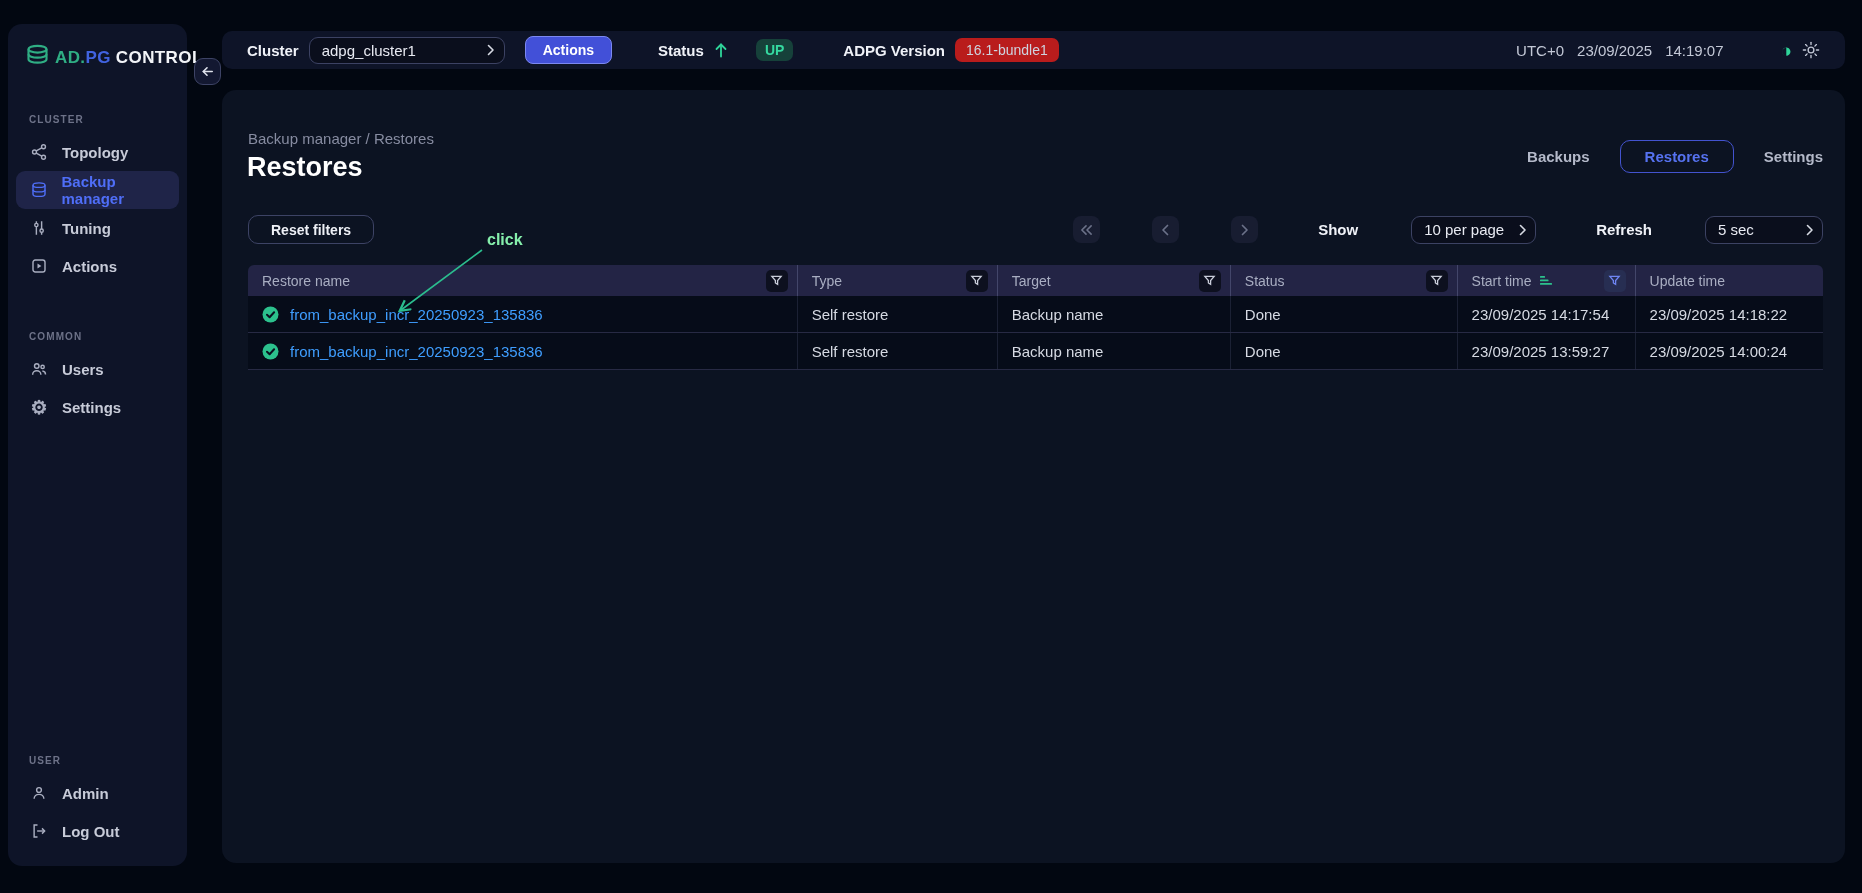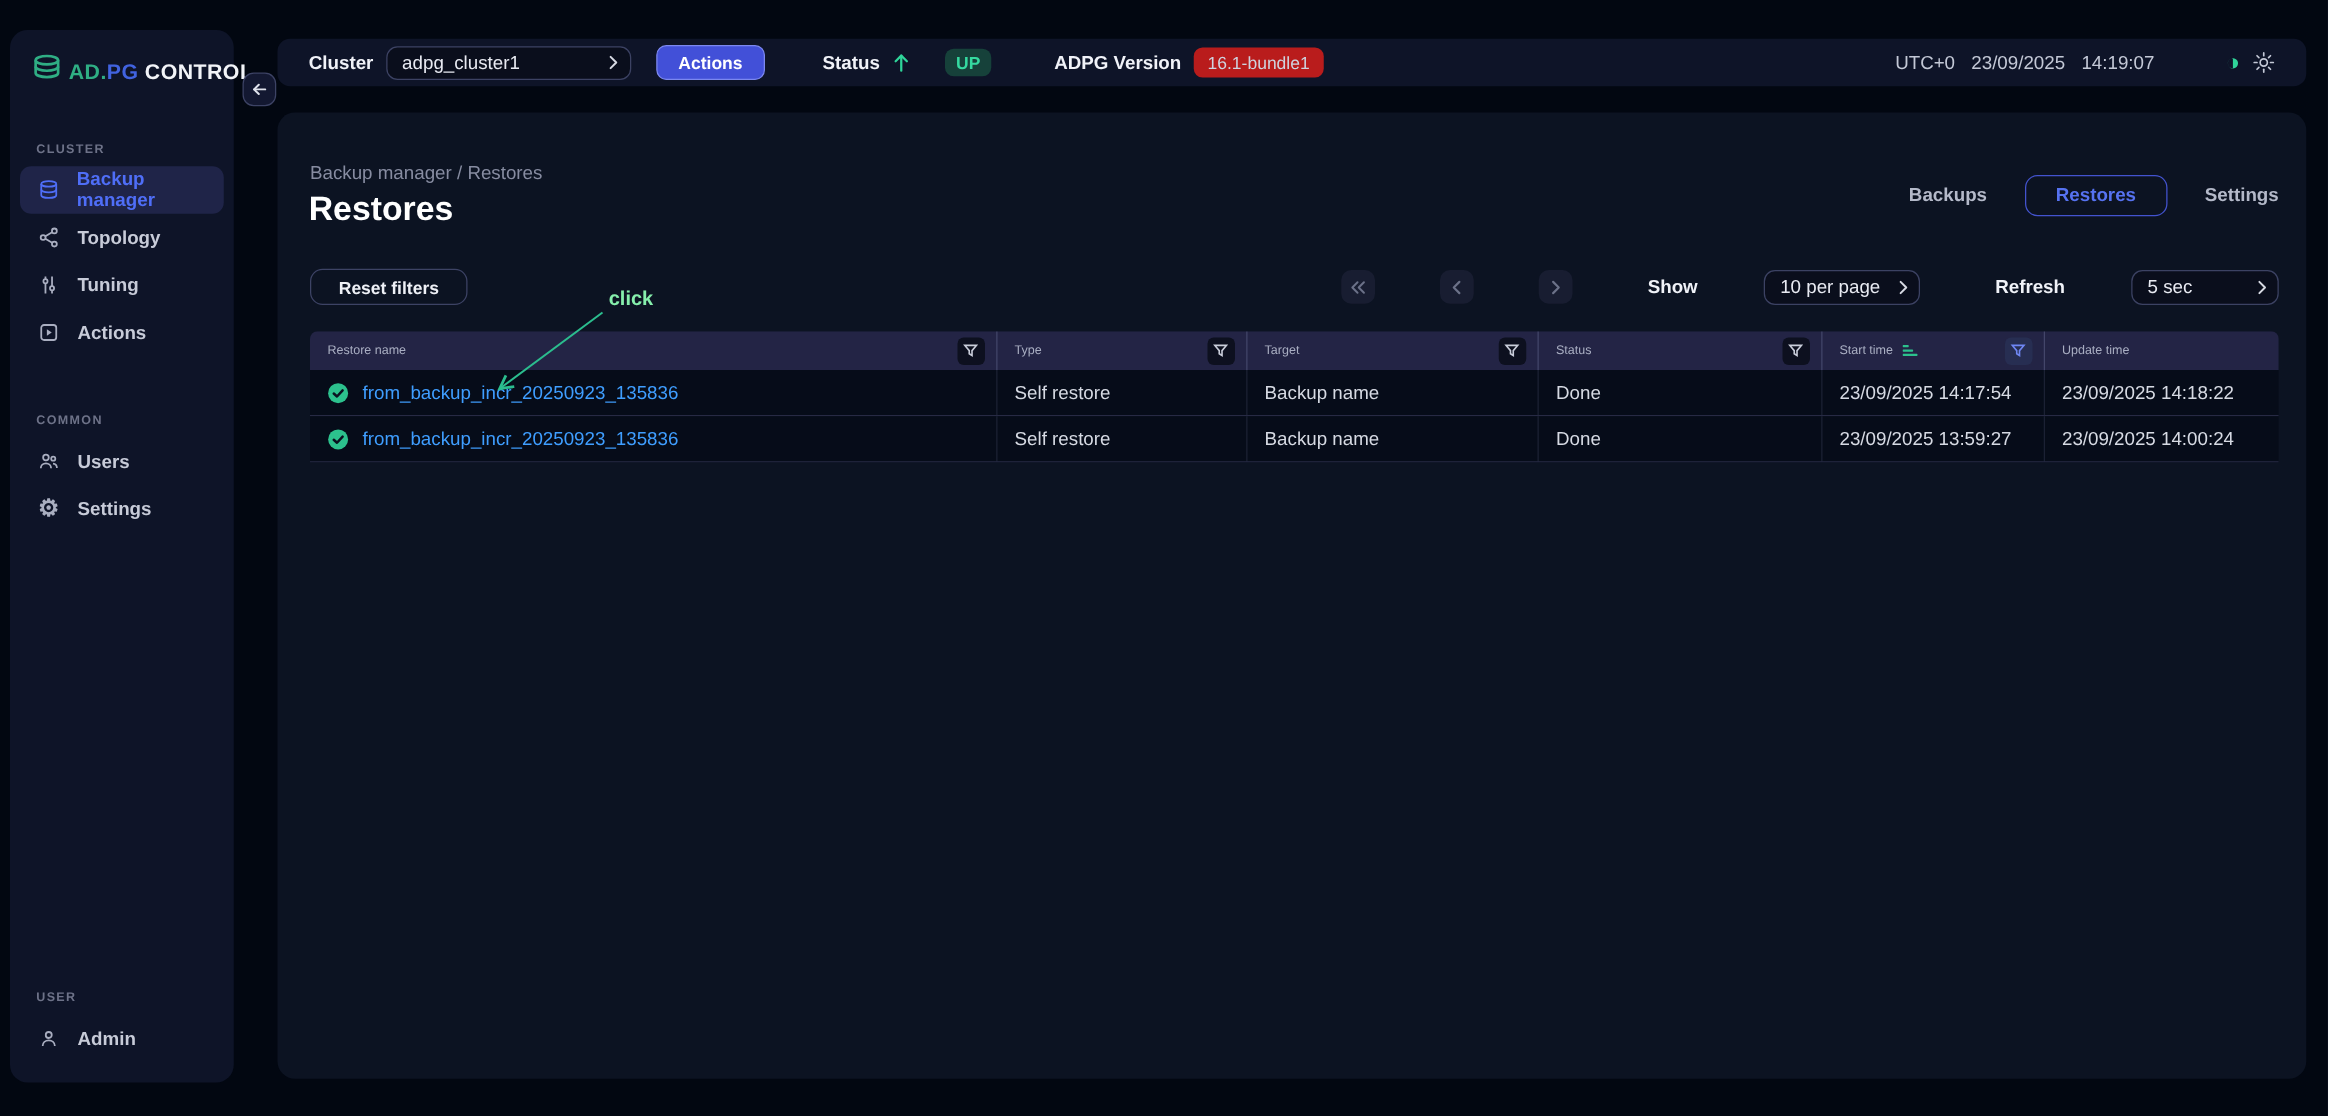--- a/index.html
+++ b/index.html
@@ -124,21 +124,21 @@
   .mini-select .sel-text { flex:1; }
 
   
   .table { position:absolute; left:26px; right:22px; top:175px; border-radius:6px 6px 0 0; overflow:hidden; }
   .t-head {
     display:grid; grid-template-columns:34.9fr 12.7fr 14.8fr 14.4fr 11.3fr 11.9fr;
     background:#232445; height:31px;
   }
   .th {
     display:flex; align-items:center; justify-content:space-between;
-    padding:0 9px 0 14px; font-size:10px; color:#a9aec2;
+    padding:0 9px 0 14px; font-size:14px; color:#a9aec2;
     border-right:1px solid rgba(130,135,175,.35);
   }
   .th:last-child { border-right:none; }
   .th-label { display:flex; align-items:center; gap:8px; }
   .funnel-btn {
     width:22px; height:22px; border-radius:5px; background:#0d101f;
     display:flex; align-items:center; justify-content:center; cursor:pointer;
   }
   .funnel-btn svg { stroke:#c9cdda; }
   .funnel-btn.active { background:#272e52; }
@@ -177,42 +177,42 @@
           <path d="M4 10v4.5c0 1.66 3.58 3 8 3s8-1.34 8-3V10"></path>
         </svg>
       </span>
       <span class="logo-text">
         <span class="logo-ad">AD.</span><span class="logo-pg">PG</span><span class="logo-control">CONTROL</span>
       </span>
     </div>
 
     <div class="section-label sl-cluster">CLUSTER</div>
     <div class="side-items">
-      <div class="side-item active">
-        <span class="s-ico">
-          <svg width="18" height="18" viewBox="0 0 24 24" fill="none" stroke="currentColor" stroke-width="1.9">
-            <ellipse cx="12" cy="5.5" rx="8" ry="3"></ellipse>
-            <path d="M4 5.5v6c0 1.66 3.58 3 8 3s8-1.34 8-3v-6"></path>
-            <path d="M4 11.5v6c0 1.66 3.58 3 8 3s8-1.34 8-3v-6"></path>
-          </svg>
-        </span>
-        <span>Backup manager</span>
-      </div>
       <div class="side-item">
         <span class="s-ico">
           <svg width="18" height="18" viewBox="0 0 24 24" fill="none" stroke="currentColor" stroke-width="1.9">
             <circle cx="18" cy="5" r="2.6"></circle>
               <circle cx="6" cy="12" r="2.6"></circle>
               <circle cx="18" cy="19" r="2.6"></circle>
             <line x1="8.4" y1="10.6" x2="15.6" y2="6.4"></line>
               <line x1="8.4" y1="13.4" x2="15.6" y2="17.6"></line>
           </svg>
         </span>
         <span>Topology</span>
       </div>
+      <div class="side-item active">
+        <span class="s-ico">
+          <svg width="18" height="18" viewBox="0 0 24 24" fill="none" stroke="currentColor" stroke-width="1.9">
+            <ellipse cx="12" cy="5.5" rx="8" ry="3"></ellipse>
+            <path d="M4 5.5v6c0 1.66 3.58 3 8 3s8-1.34 8-3v-6"></path>
+            <path d="M4 11.5v6c0 1.66 3.58 3 8 3s8-1.34 8-3v-6"></path>
+          </svg>
+        </span>
+        <span>Backup manager</span>
+      </div>
       <div class="side-item">
         <span class="s-ico">
           <svg width="18" height="18" viewBox="0 0 24 24" fill="none" stroke="currentColor" stroke-width="1.9">
             <line x1="8.5" y1="3" x2="8.5" y2="21"></line>
               <circle cx="8.5" cy="8" r="2.2" fill="#0e1428"></circle>
             <line x1="15.5" y1="3" x2="15.5" y2="21"></line>
               <circle cx="15.5" cy="15.5" r="2.2" fill="#0e1428"></circle>
           </svg>
         </span>
         <span>Tuning</span>
@@ -252,20 +252,30 @@
     <div class="section-label sl-user">USER</div>
     <div class="side-items">
       <div class="side-item">
         <span class="s-ico">
           <svg width="18" height="18" viewBox="0 0 24 24" fill="none" stroke="currentColor" stroke-width="1.9">
             <circle cx="12" cy="8" r="3.2"></circle>
             <path d="M5.5 19.8c0-3.6 2.9-6 6.5-6s6.5 2.4 6.5 6"></path>
           </svg>
         </span>
         <span>Admin</span>
+      </div>
+      <div class="side-item">
+        <span class="s-ico">
+          <svg width="18" height="18" viewBox="0 0 24 24" fill="none" stroke="currentColor" stroke-width="1.9">
+            <path d="M10 4H5.5v16H10"></path>
+            <line x1="9.5" y1="12" x2="19.5" y2="12"></line>
+            <polyline points="16,8.5 19.5,12 16,15.5"></polyline>
+          </svg>
+        </span>
+        <span>Log Out</span>
       </div>
     </div>
   </nav>
 
   <div class="collapse-btn">
     <span style="display:flex;">
       <svg width="15" height="15" viewBox="0 0 16 16" fill="none" stroke="#dfe2ec" stroke-width="1.7" stroke-linecap="round" stroke-linejoin="round">
         <line x1="13" y1="8" x2="3.5" y2="8"></line>
           <polyline points="7.5,4 3.5,8 7.5,12"></polyline>
       </svg>

